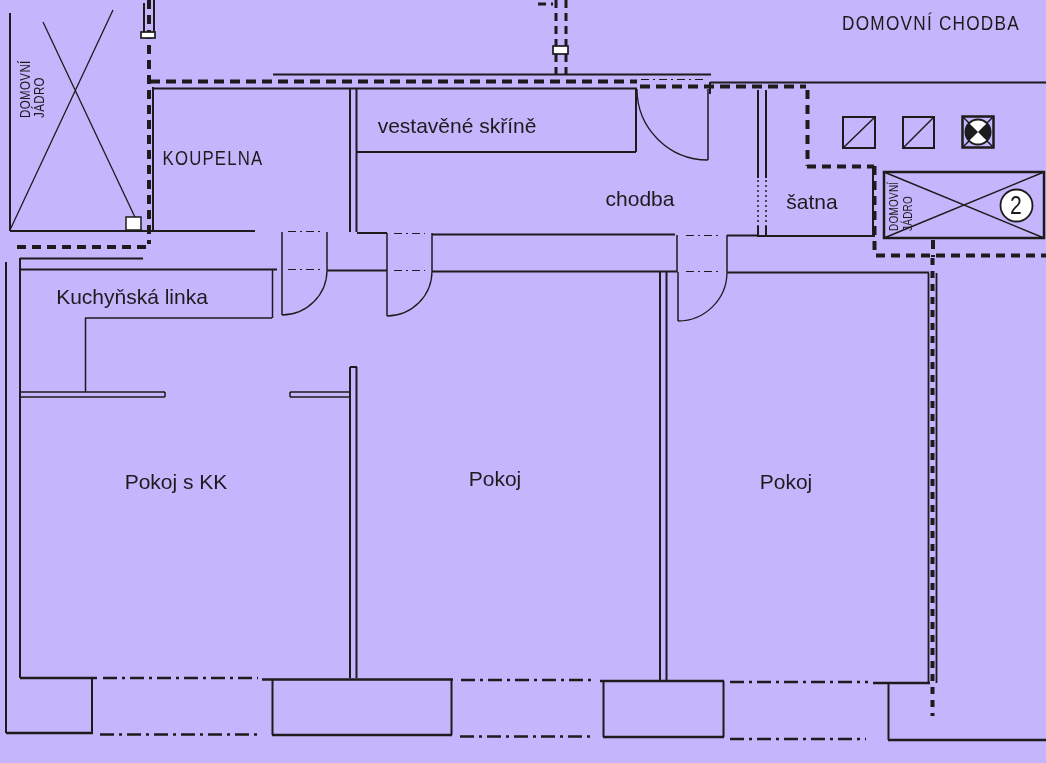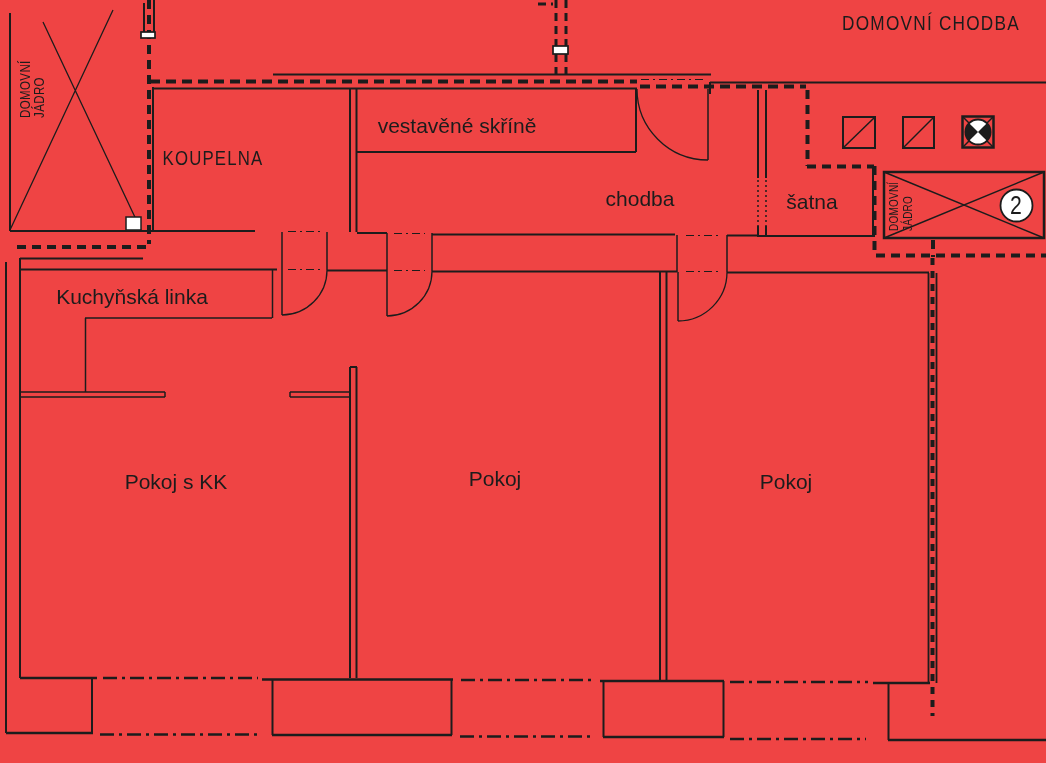--- a/index.html
+++ b/index.html
@@ -1,16 +1,16 @@
 <!DOCTYPE html>
 <html><head>
 <meta charset="utf-8">
 <style>
   html,body{margin:0;padding:0;background:#ffffff;}
-  #plan-root{position:relative;width:1046px;height:763px;background:#ef4444;overflow:hidden;
+  #plan-root{position:relative;width:1046px;height:763px;background:#c4b5fd;overflow:hidden;
              font-family:"Liberation Sans","DejaVu Sans",sans-serif;}
   svg{position:absolute;left:0;top:0;}
   text{fill:#1c1c1c;}
   .lbl{font-size:21px;}
   .lblc{font-size:21px;letter-spacing:1.5px;}
   .lbls{font-size:14px;letter-spacing:0.5px;}
   .lblxs{font-size:12.5px;letter-spacing:0.3px;}
   .num{font-size:25px;}
 </style>
 </head>

